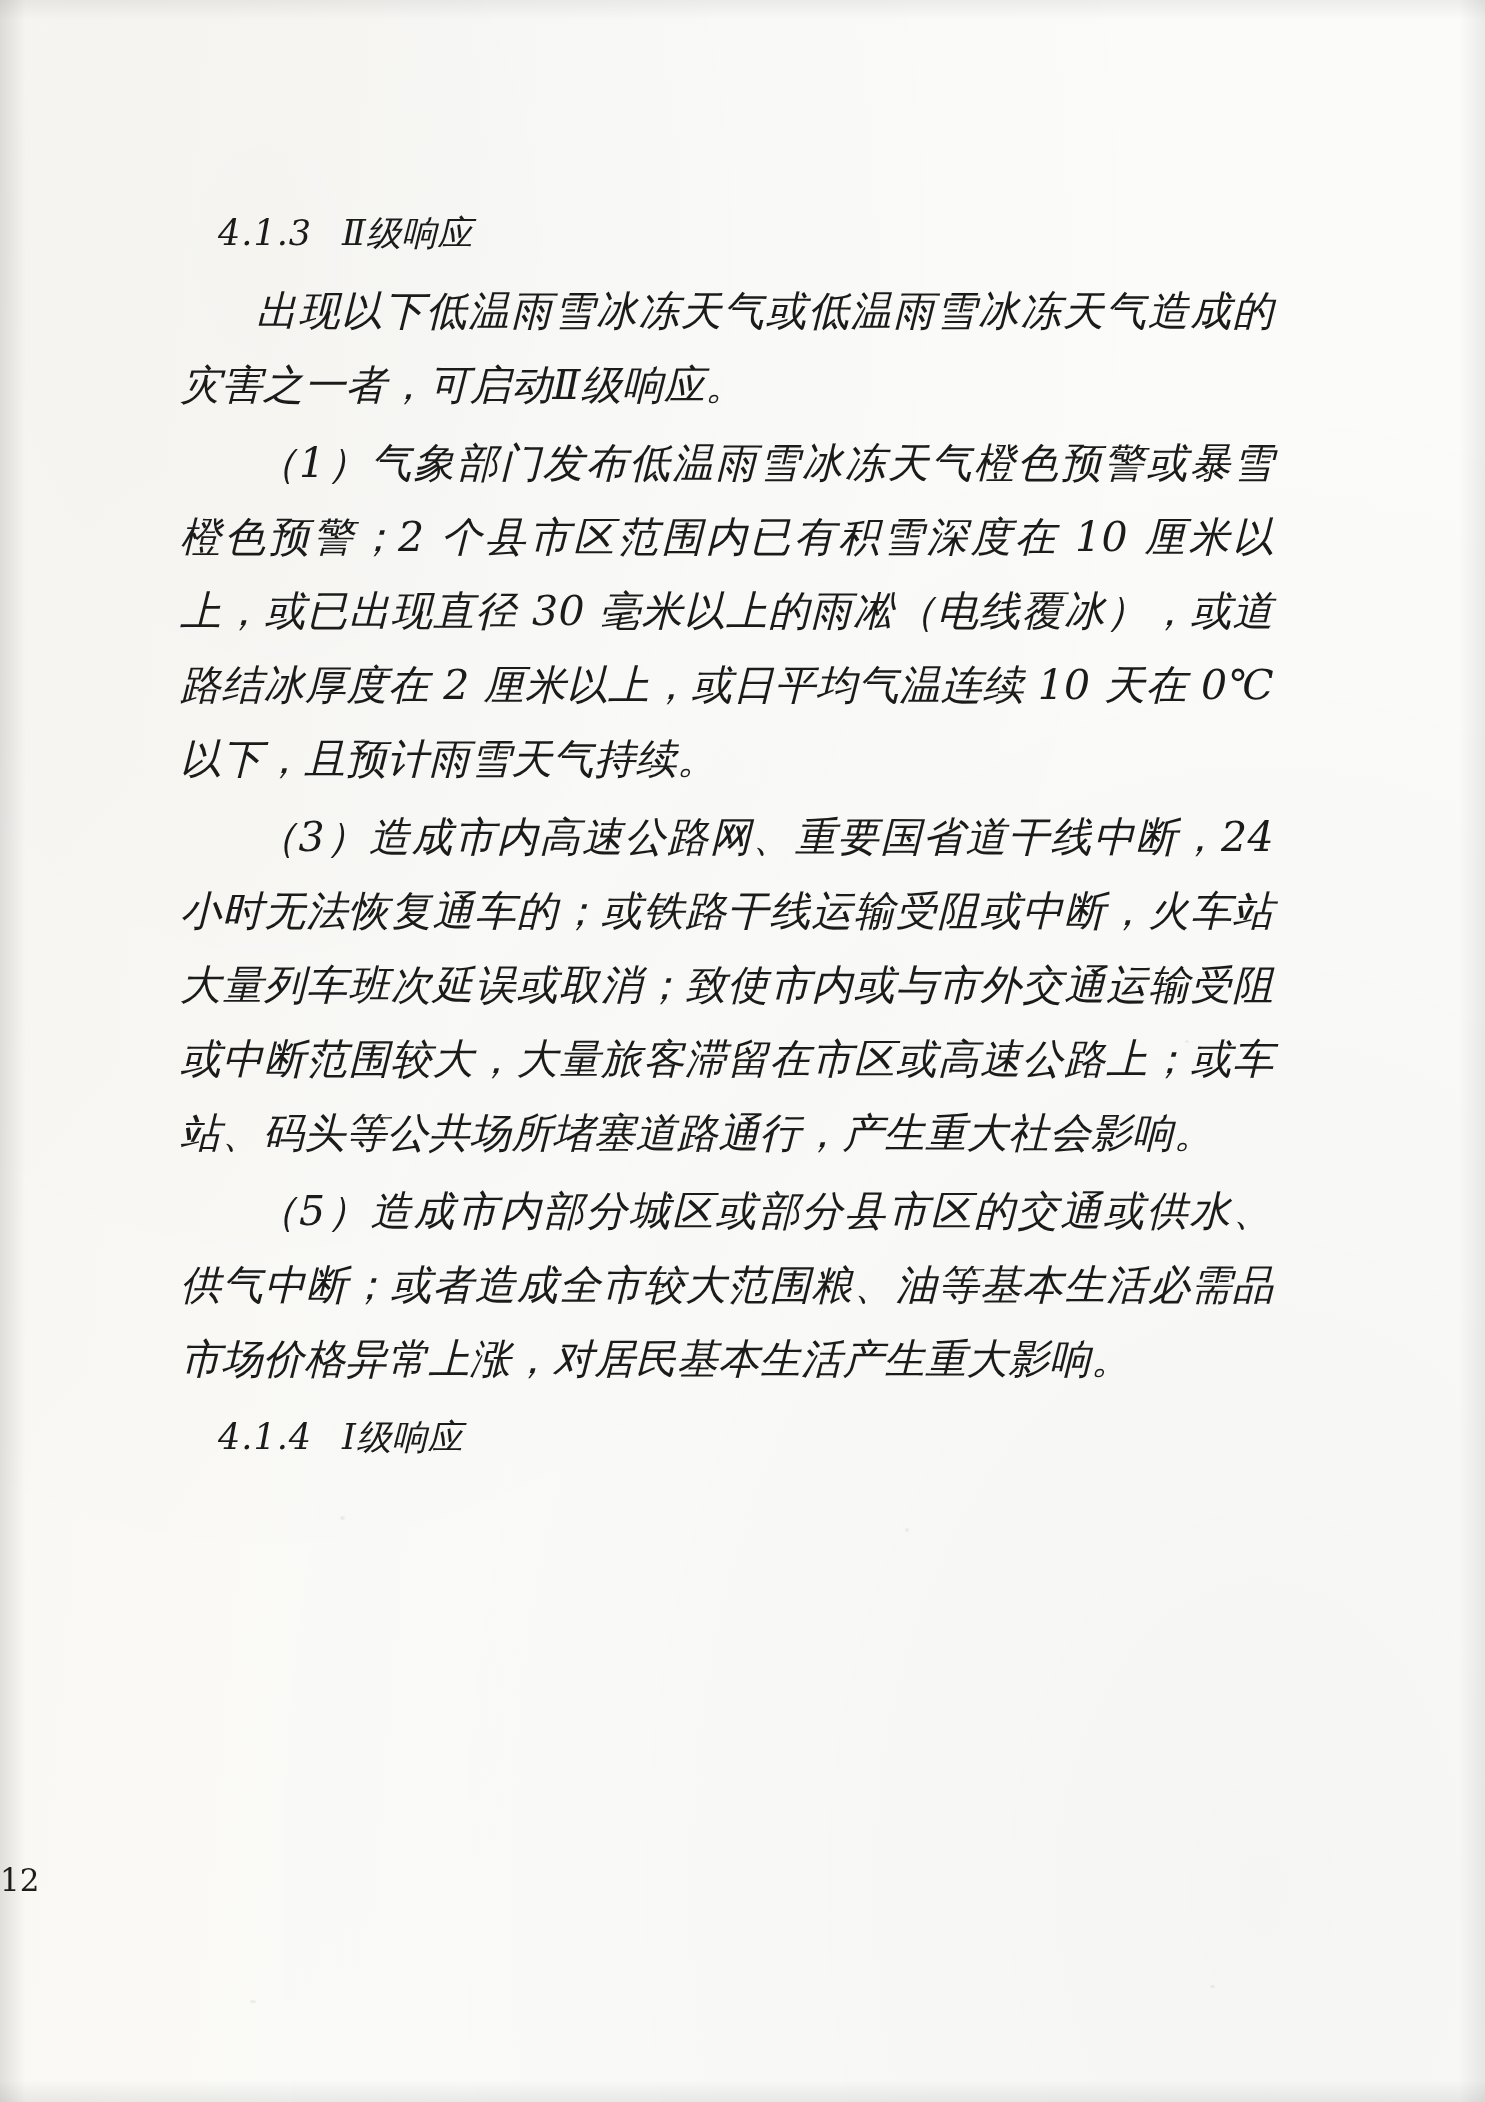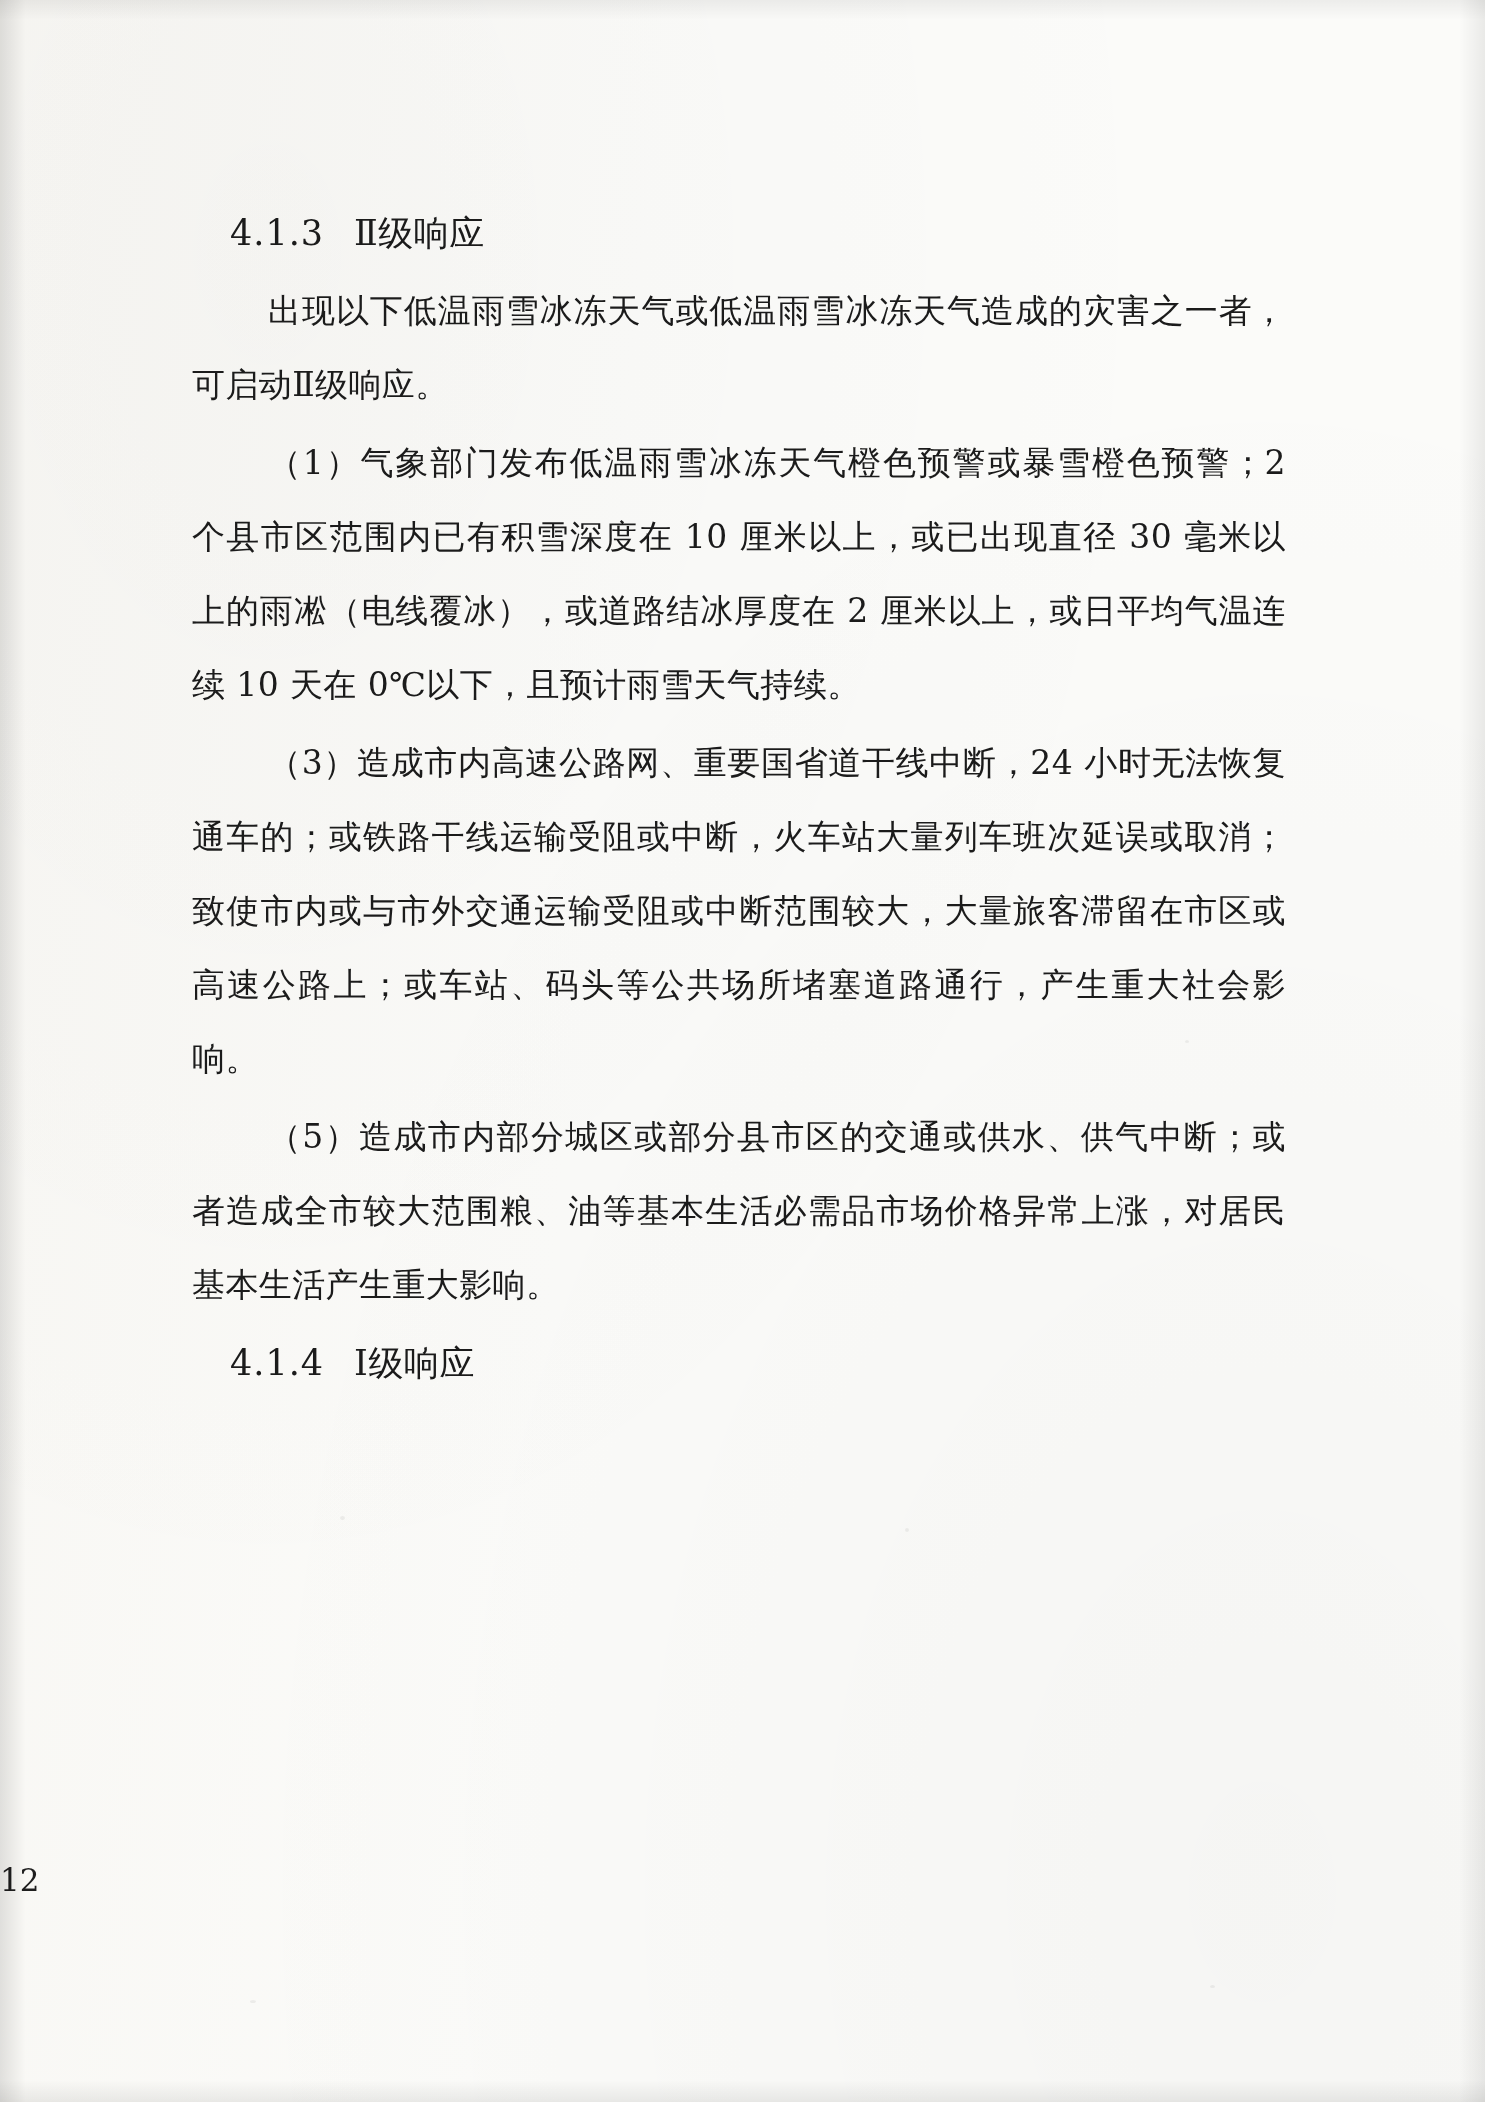--- a/index.html
+++ b/index.html
@@ -36,27 +36,28 @@
     width: 26px;
     pointer-events: none;
   }
   .edge-left { left: 0; background: linear-gradient(90deg, rgba(0,0,0,0.10), rgba(0,0,0,0)); }
   .edge-right { right: 0; background: linear-gradient(270deg, rgba(0,0,0,0.07), rgba(0,0,0,0)); }
   .edge-top { position:absolute; left:0; right:0; top:0; height:20px; background:linear-gradient(180deg, rgba(0,0,0,0.06), rgba(0,0,0,0)); pointer-events:none;}
   .edge-bottom { position:absolute; left:0; right:0; bottom:0; height:22px; background:linear-gradient(0deg, rgba(0,0,0,0.07), rgba(0,0,0,0)); pointer-events:none;}
 
   .content {
     position: absolute;
-    left: 192px;
+    left: 180px;
     top: 196px;
     width: 1094px;
+    font-style: italic;
   }
 
   .para {
-    font-size: 33px;
+    font-size: 41px;
     line-height: 74px;
     color: #1b1b1b;
     letter-spacing: 0.4px;
     text-align: justify;
     text-justify: inter-character;
     margin: 0 0 4px 0;
     font-family: "DejaVu Serif", "Liberation Serif", serif;
   }
   .indent {
     text-indent: 76px;

